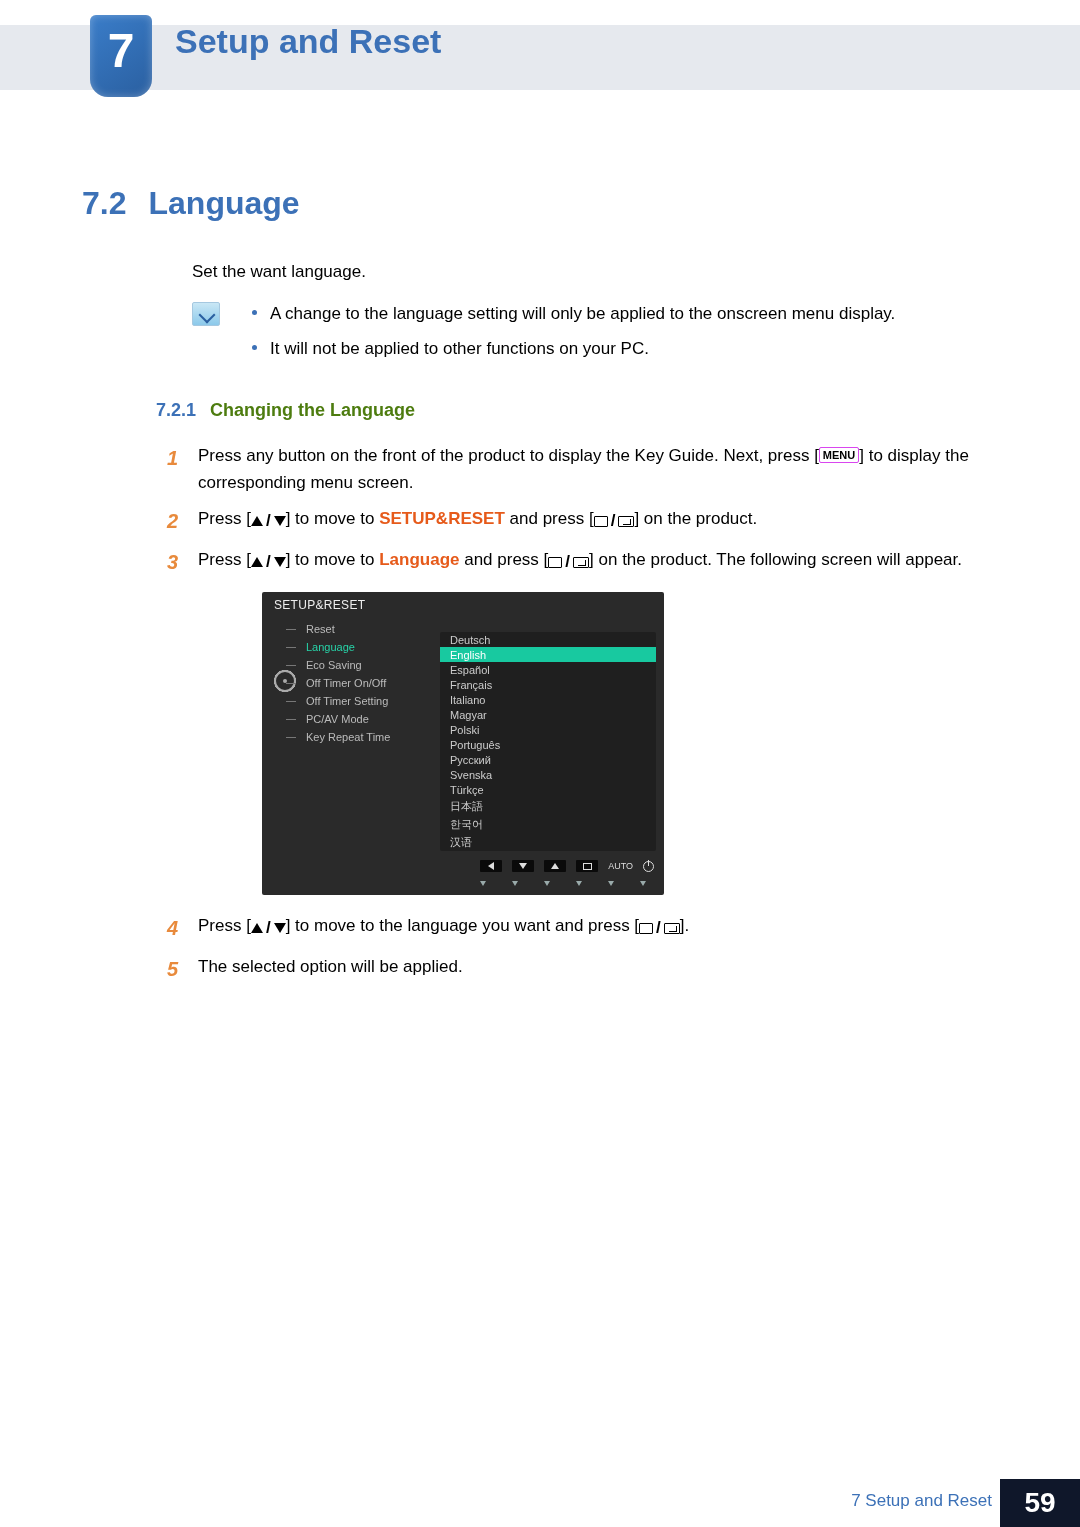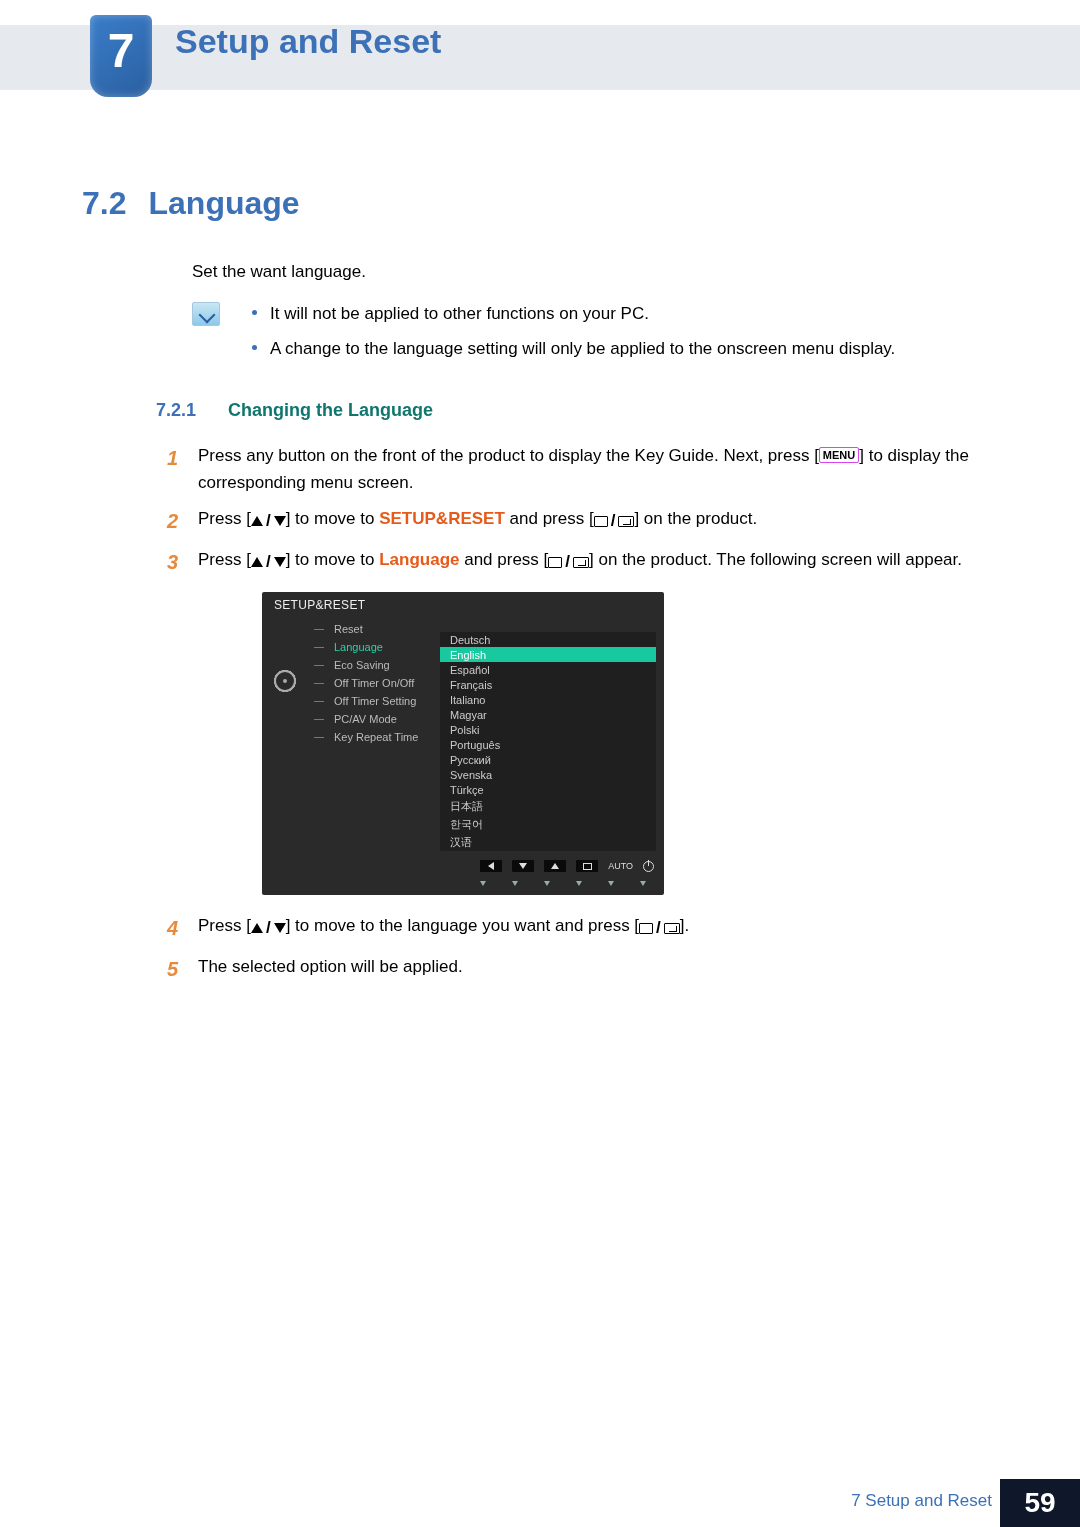--- a/index.html
+++ b/index.html
@@ -78,23 +78,23 @@
   .note-list { list-style: none; flex: 1; }
   .note-list li { font-size: 17px; line-height: 1.6; position: relative; padding-left: 22px; margin-bottom: 8px; }
   .note-list li::before {
     content: "";
     position: absolute;
     left: 4px; top: 10px;
     width: 5px; height: 5px;
     background: #3c71b7;
     border-radius: 50%;
   }
-  .subsection-row { display:flex; gap: 32px; margin-left: 74px; margin-bottom: 22px; align-items: baseline;}
+  .subsection-row { display:flex; gap: 14px; margin-left: 74px; margin-bottom: 22px; align-items: baseline;}
   .subsection-number { color:#3c71b7; font-size:18px; font-weight:bold; }
-  .subsection-title { color:#0f766e; font-size:18px; font-weight:bold; }
+  .subsection-title { color:#4d7c0f; font-size:18px; font-weight:bold; }
   .steps { list-style:none; margin-left: 78px; }
   .steps li { display:flex; gap: 20px; font-size:17px; line-height:1.55; margin-bottom: 10px; }
   .step-num { color:#e88a3c; font-size:20px; font-style:italic; font-weight:bold; width: 18px; flex-shrink:0; text-align:right; }
   .step-body { flex:1; }
   .inline-key {
     display:inline-block;
     font-family: Arial, sans-serif;
     font-size:11px;
     font-weight:bold;
     border:1px solid #d946ef;
@@ -135,21 +135,21 @@
     border:2px solid #aaa; border-radius:50%;
   }
   .osd-gear::before{
     content:""; position:absolute; inset:-6px; border-radius:50%;
     background:
       radial-gradient(circle, transparent 10px, #aaa 10px, #aaa 11px, transparent 11px);
   }
   .osd-gear::after{
     content:""; position:absolute; left:7px; top:7px; width:4px; height:4px; background:#aaa; border-radius:50%;
   }
-  .osd-menu { list-style:none; margin-left: 56px; }
+  .osd-menu { list-style:none; margin-left: 28px; }
   .osd-menu li { font-size: 11px; padding: 3px 0 3px 8px; color:#bbb; position:relative; }
   .osd-menu li.active { color:#27d3a8; }
   .osd-menu li::before{
     content:""; position:absolute; left:-12px; top:50%; width:10px; height:0;
     border-top: 0.5px solid #777;
   }
   .osd-right { flex:1; background:#1f1f1f; border-radius:2px; padding:0;margin-top:12px; }
   .lang-list { list-style:none; }
   .lang-list li { font-size:11px; padding: 1.5px 10px; color:#ccc; }
   .lang-list li.selected { background:#18c9a0; color:#fff; }
@@ -203,22 +203,22 @@
   <div class="section-row">
     <span class="section-number">7.2</span>
     <span class="section-title">Language</span>
   </div>
 
   <p class="intro-text">Set the want language.</p>
 
   <div class="note-block">
     <div class="note-icon"></div>
     <ul class="note-list">
+      <li>A change to the language setting will only be applied to the onscreen menu display.</li>
       <li>It will not be applied to other functions on your PC.</li>
-      <li>A change to the language setting will only be applied to the onscreen menu display.</li>
     </ul>
   </div>
 
   <div class="subsection-row">
     <span class="subsection-number">7.2.1</span>
     <span class="subsection-title">Changing the Language</span>
   </div>
 
   <ol class="steps">
     <li>

